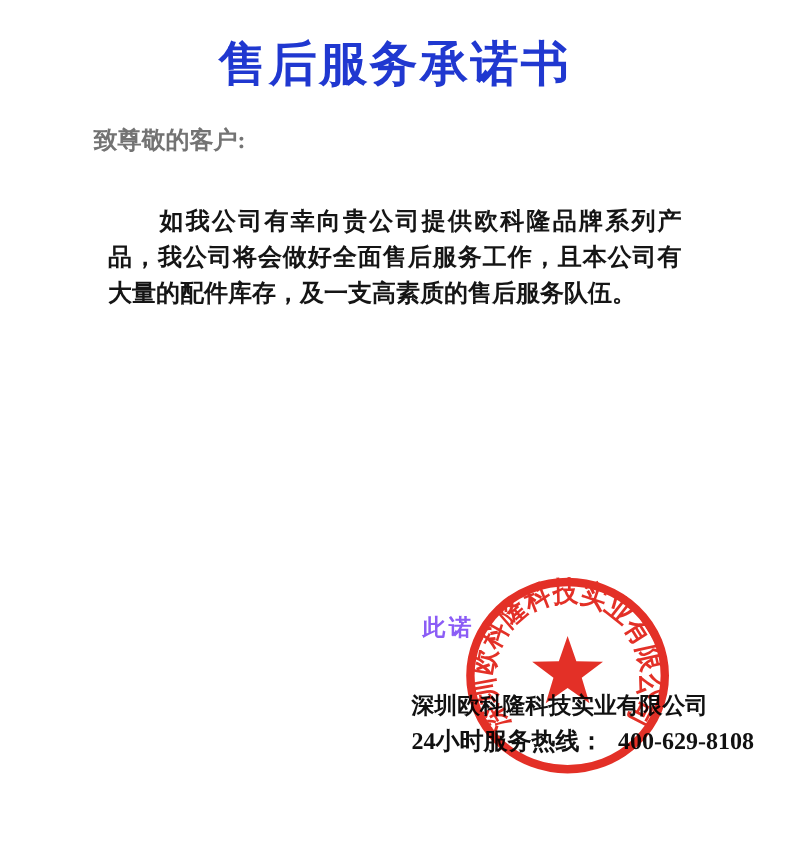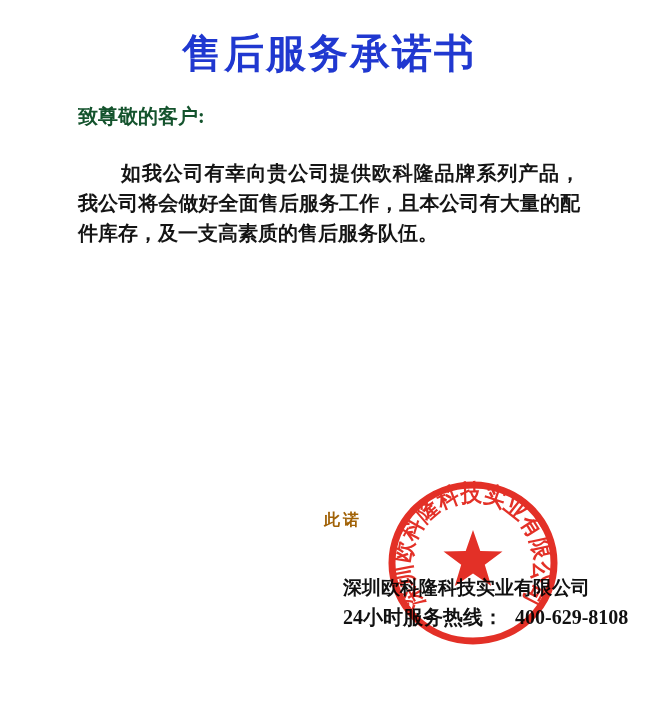--- a/index.html
+++ b/index.html
@@ -23,41 +23,41 @@
     font-weight: bold;
     letter-spacing: 2px;
     color: #2038d0;
     font-family: "Liberation Serif", serif;
   }
   .salutation {
     position: absolute;
     top: 103px; left: 78px;
     font-size: 20px;
     font-weight: bold;
-    color: #14532d;
+    color: #737373;
   }
   .body-text {
     position: absolute;
     top: 158px; left: 78px;
     width: 502px;
     font-family: "Liberation Sans", sans-serif;
     font-size: 20px;
     line-height: 30px;
     font-weight: bold;
     text-align: justify;
     color: #151515;
   }
-  .body-text p { margin: 0; text-indent: 2.15em; }
+  .body-text p { margin: 12px; text-indent: 2.15em; }
   .promise {
     position: absolute;
-    left: 324px; top: 510px;
-    font-size: 16px;
+    left: 352px; top: 510px;
+    font-size: 19px;
     font-weight: bold;
     letter-spacing: 3px;
-    color: #a16207;
+    color: #8b5cf6;
   }
   .company-line {
     position: absolute;
     left: 343px; top: 575px;
     font-size: 19px;
     font-weight: bold;
     color: #111111;
     white-space: nowrap;
   }
   .hotline-line {

